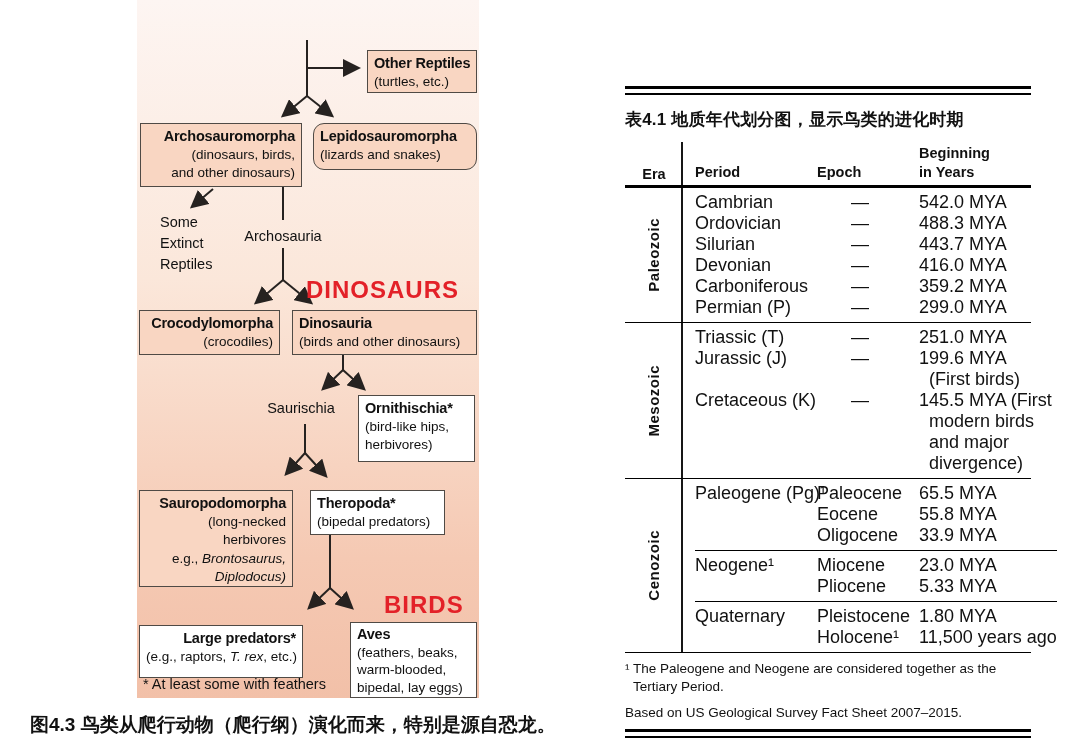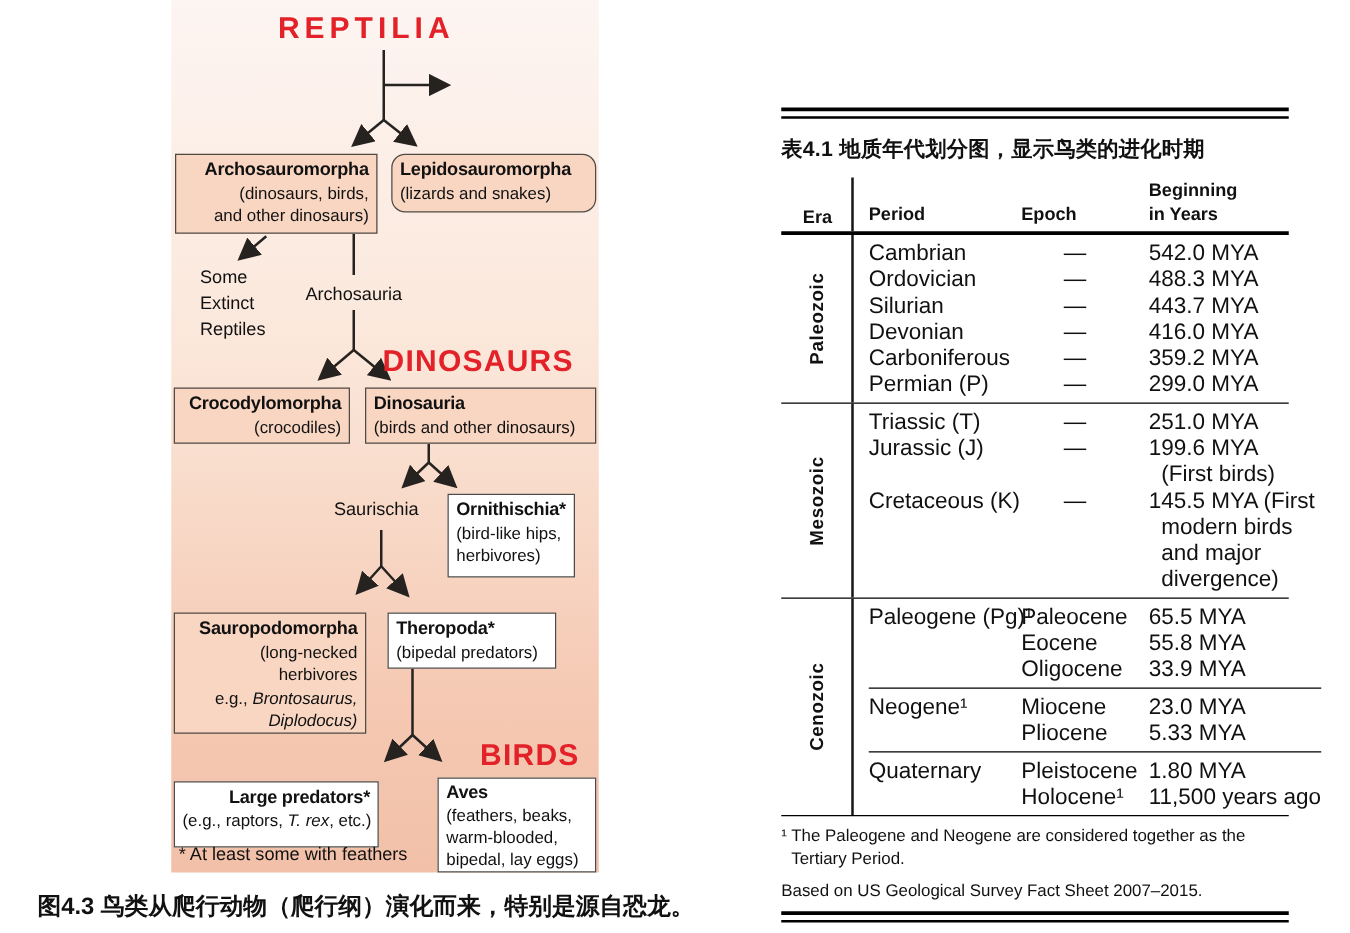--- a/index.html
+++ b/index.html
@@ -82,24 +82,27 @@
       <line x1="206" y1="370" x2="226" y2="388" marker-end="url(#ah)"></line>
       <line x1="168" y1="424" x2="168" y2="453"></line>
       <line x1="168" y1="453" x2="150" y2="473" marker-end="url(#ah)"></line>
       <line x1="168" y1="453" x2="188" y2="475" marker-end="url(#ah)"></line>
       <line x1="193" y1="534" x2="193" y2="588"></line>
       <line x1="193" y1="588" x2="173" y2="607" marker-end="url(#ah)"></line>
       <line x1="193" y1="588" x2="214" y2="607" marker-end="url(#ah)"></line>
     </g>
   </svg>
 
-  <div id="reptilia" class="red-heading">REPTILIA</div>
   <div id="dinosaurs" class="red-heading">DINOSAURS</div>
   <div id="birds" class="red-heading">BIRDS</div>
 
+  <div class="node pink" style="left:230px;top:50px;width:110px;height:43px;">
+    <div class="nt">Other Reptiles</div>
+    <div class="nl">(turtles, etc.)</div>
+  </div>
 
   <div class="node pink right" style="left:3px;top:123px;width:162px;height:64px;">
     <div class="nt">Archosauromorpha</div>
     <div class="nl">(dinosaurs, birds,</div>
     <div class="nl">and other dinosaurs)</div>
   </div>
 
   <div class="node pink" style="left:176px;top:123px;width:164px;height:47px;border-radius:11px;">
     <div class="nt">Lepidosauromorpha</div>
     <div class="nl">(lizards and snakes)</div>
@@ -118,21 +121,21 @@
     <div class="nl">(crocodiles)</div>
   </div>
 
   <div class="node pink" style="left:155px;top:310px;width:185px;height:45px;">
     <div class="nt">Dinosauria</div>
     <div class="nl">(birds and other dinosaurs)</div>
   </div>
 
   <div id="saurischia" class="dlabel">Saurischia</div>
 
-  <div class="node white" style="left:221px;top:395px;width:102px;height:67px;">
+  <div class="node white" style="left:221px;top:395px;width:117px;height:67px;">
     <div class="nt">Ornithischia*</div>
     <div class="nl">(bird-like hips,</div>
     <div class="nl">herbivores)</div>
   </div>
 
   <div class="node pink right" style="left:2px;top:490px;width:154px;height:97px;">
     <div class="nt">Sauropodomorpha</div>
     <div class="nl">(long-necked</div>
     <div class="nl">herbivores</div>
     <div class="nl"><span>e.g., </span><i>Brontosaurus,</i></div>

